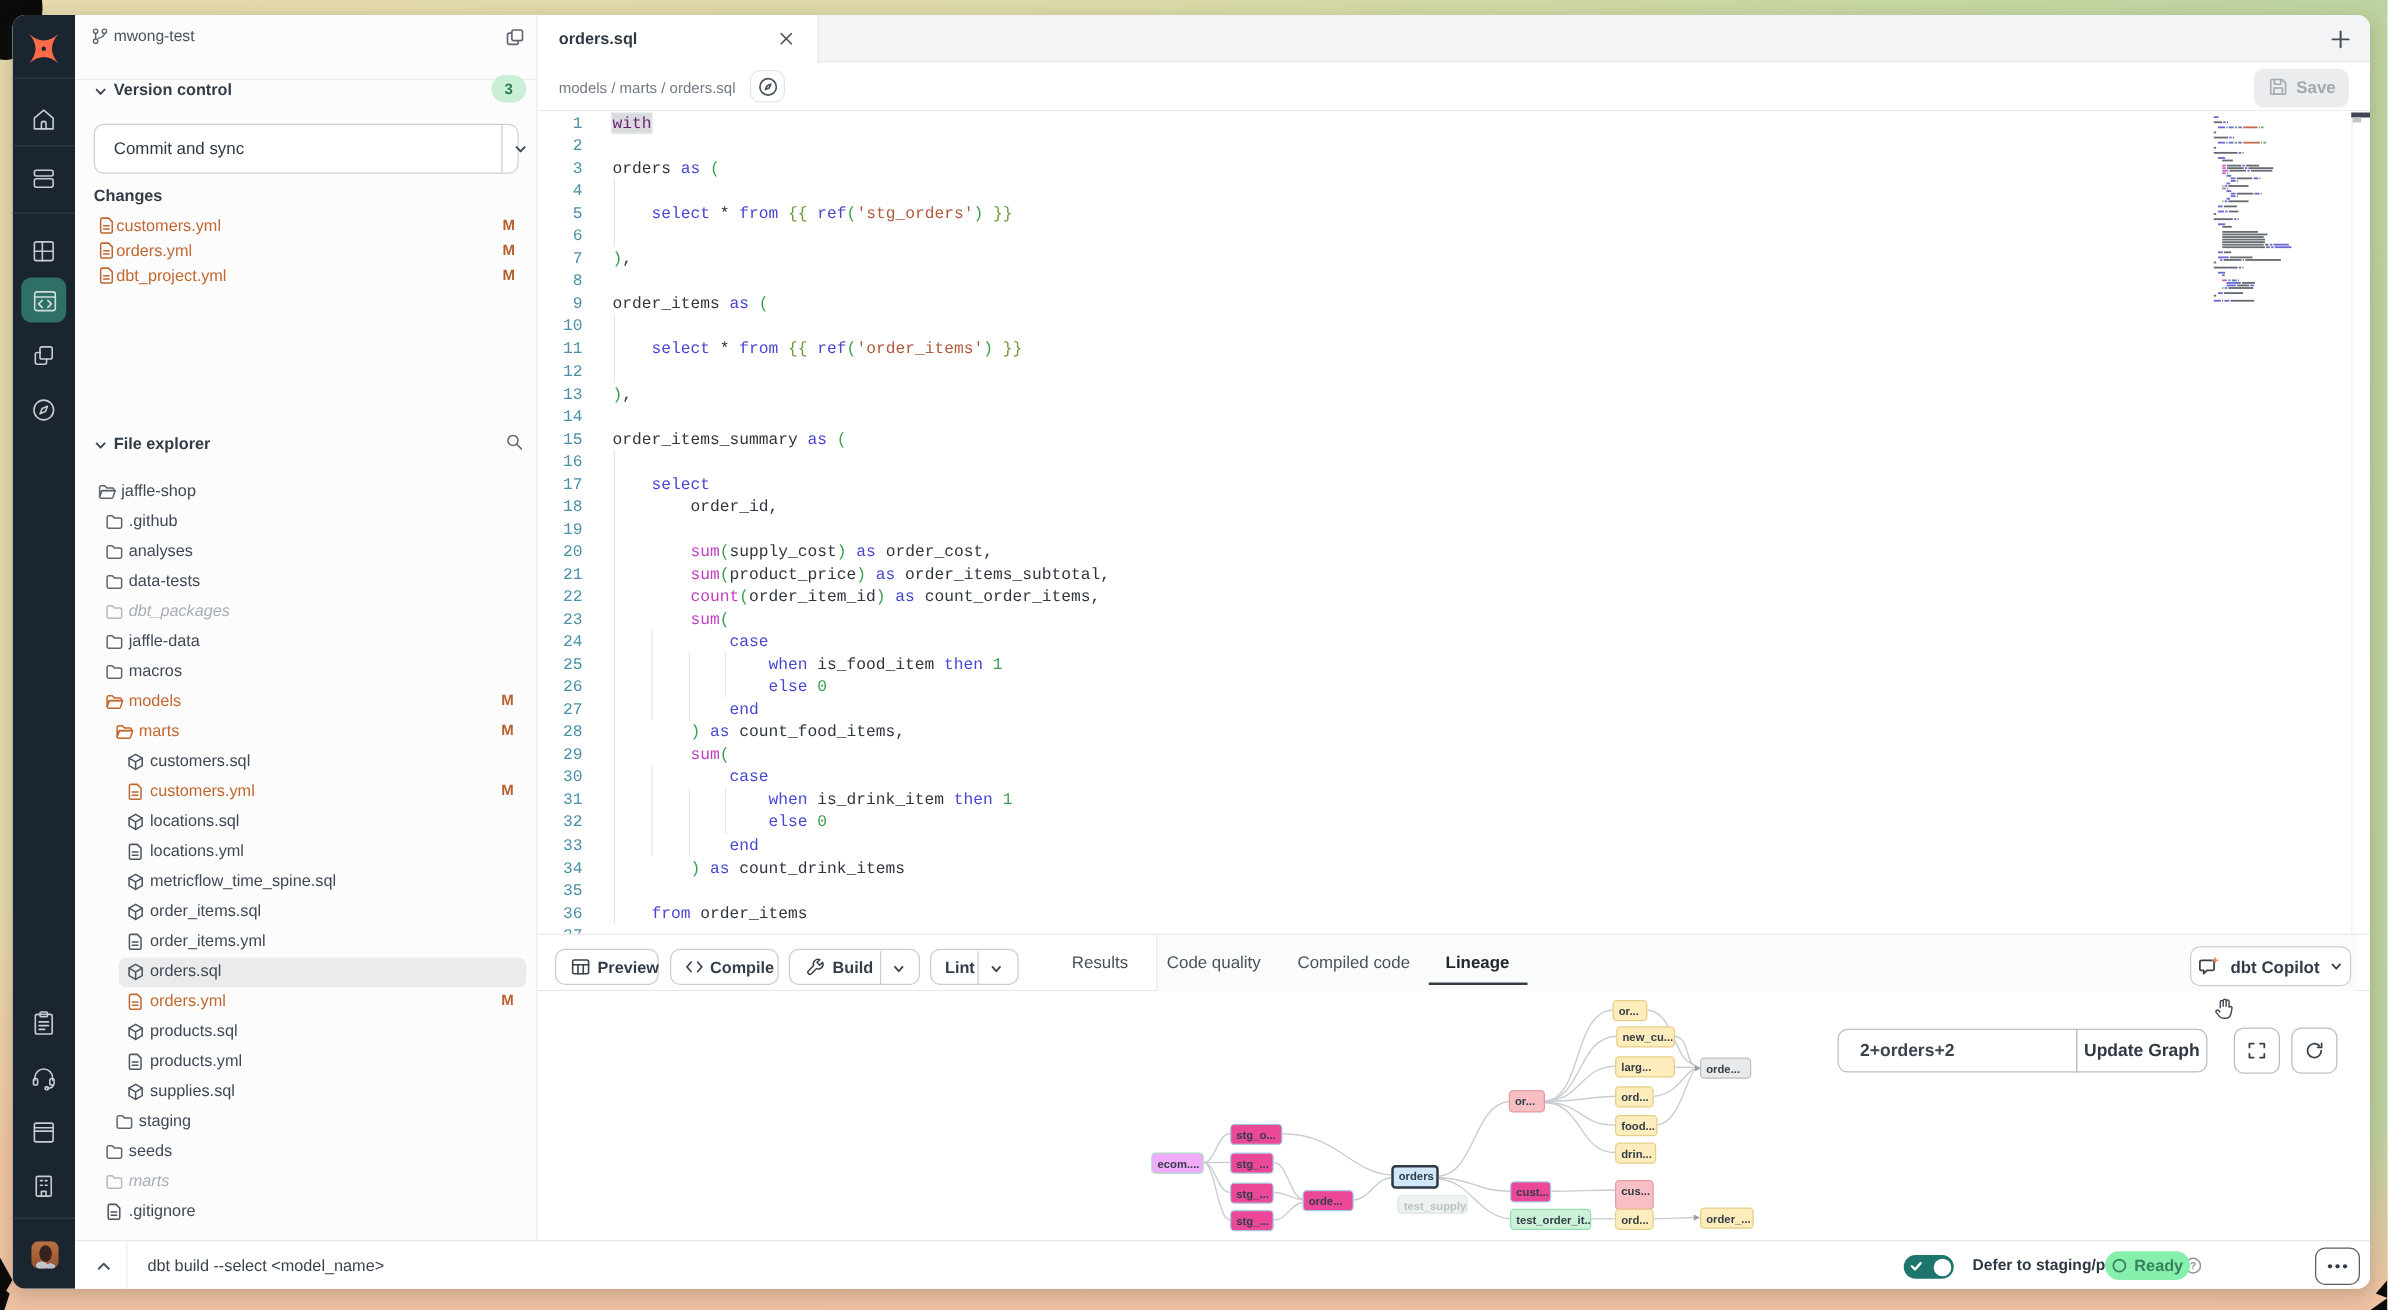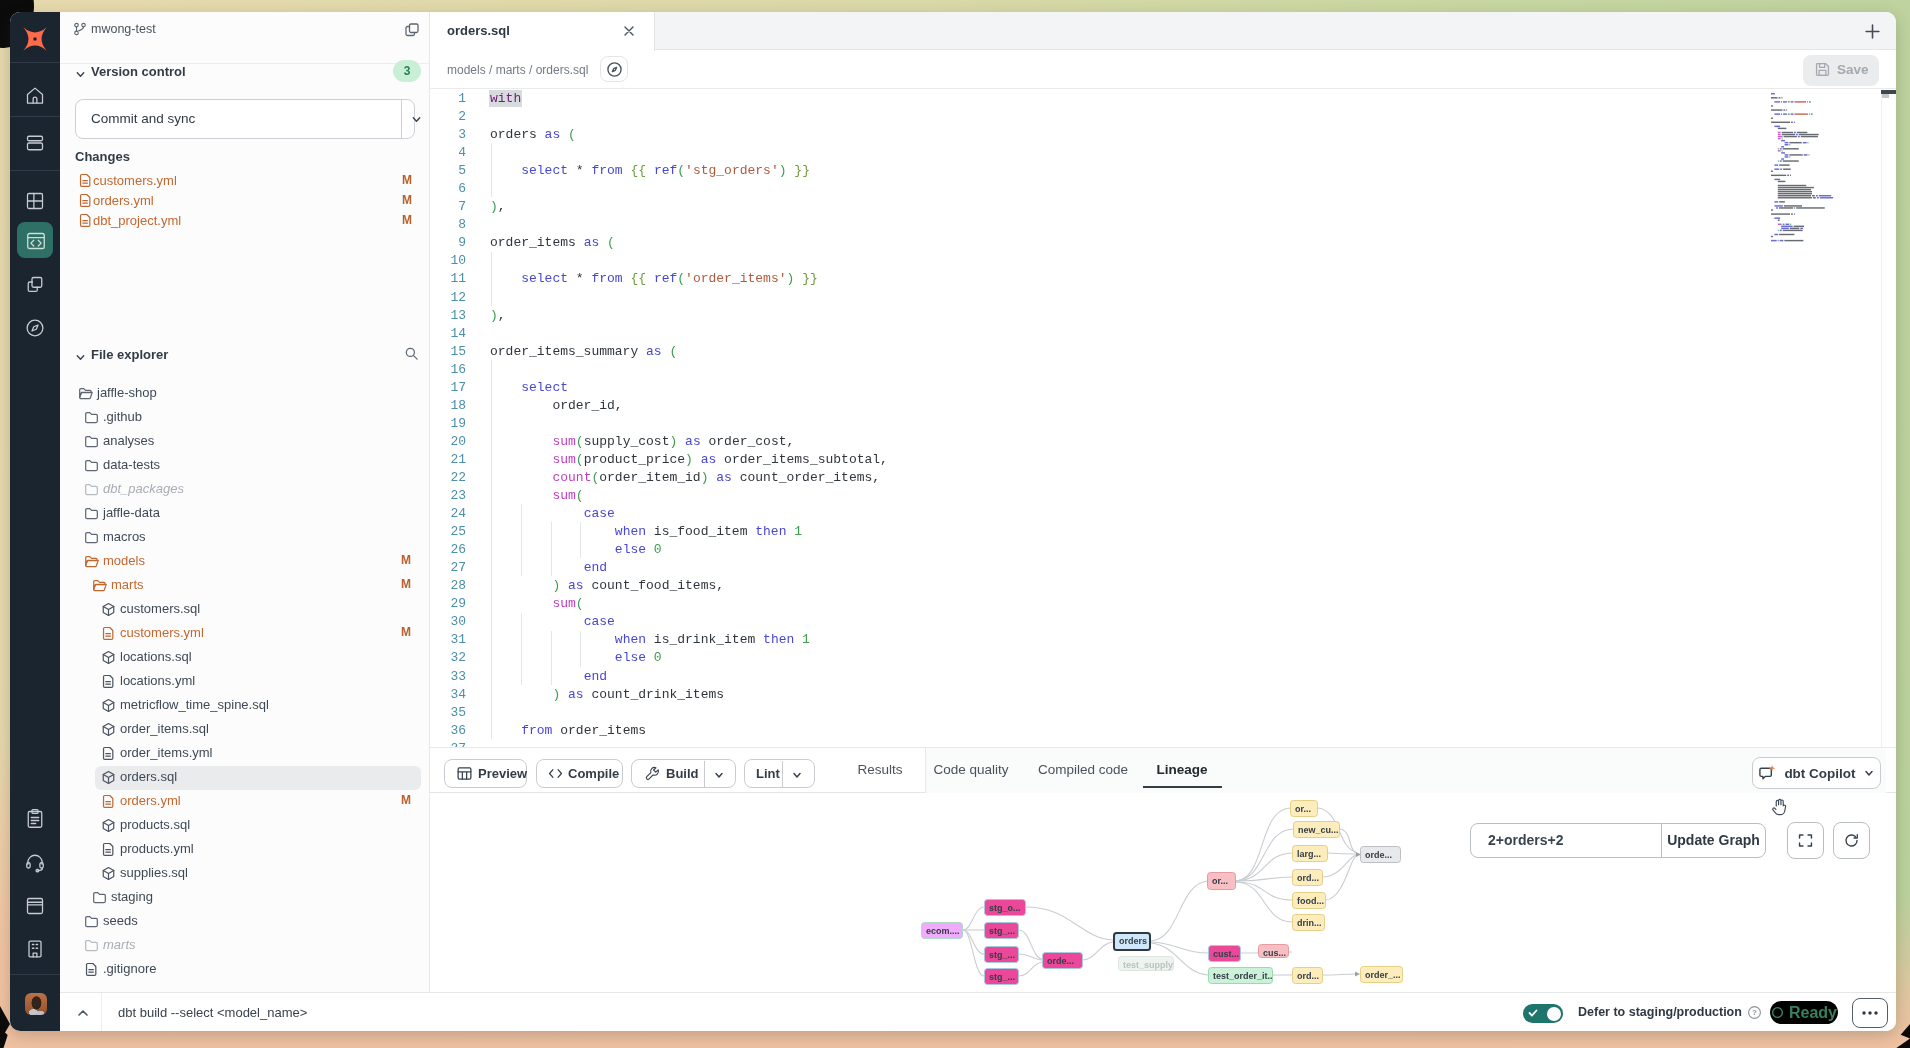--- a/index.html
+++ b/index.html
@@ -87,21 +87,21 @@
 #linbtn{position:absolute;left:1231px;top:30px;width:105px;height:35px;border:1px solid #b9bec2;border-radius:0 8px 8px 0;background:#fff;font-size:14px;font-weight:700;color:#2f3944;text-align:center;line-height:33px}
 .sqbtn{position:absolute;top:29px;width:37px;height:37px;border:1px solid #b9bec2;border-radius:8px;background:#fff;display:flex;align-items:center;justify-content:center}
 
 #statusbar{position:absolute;left:50px;top:980px;width:1836px;height:39px;background:#fff;border-top:1px solid #e5e7e9}
 #statusbar .cmd{position:absolute;left:58px;top:12px;font-size:13px;color:#3a434d}
 #statusbar .vdiv{position:absolute;left:41px;top:0;width:1px;height:39px;background:#eceeef}
 #toggle{position:absolute;left:1463px;top:11px;width:40px;height:19px;background:#1e756c;border-radius:10px}
 #toggle .knob{position:absolute;right:2.5px;top:2.5px;width:14px;height:14px;background:#fff;border-radius:50%}
 #toggle svg{position:absolute;left:5px;top:4px}
 .deferlbl{position:absolute;left:1518px;top:12px;font-size:12.5px;font-weight:700;color:#2f3944}
-#readypill{position:absolute;left:1710px;top:8px;width:68px;height:23px;background:#000000;border-radius:12px;font-size:16px;font-weight:700;color:#38815f;display:flex;align-items:center;justify-content:center;gap:5px}
+#readypill{position:absolute;left:1624px;top:8px;width:68px;height:23px;background:#86efac;border-radius:12px;font-size:13px;font-weight:700;color:#38815f;display:flex;align-items:center;justify-content:center;gap:5px}
 #dotsbtn{position:absolute;left:1792px;top:5px;width:36px;height:30px;border:1.2px solid #545e68;border-radius:8px;display:flex;align-items:center;justify-content:center}
 
 #cornerTL{position:absolute;left:-26px;top:-34px;width:60px;height:82px;background:#0b0b0b;border-radius:50%}
 .leaf{position:absolute;background:#0b0b0b}
 </style></head>
 <body>
 <div id="cornerTL"></div>
 <div class="leaf" style="left:0;top:1028px;width:14px;height:20px;clip-path:polygon(0 0,55% 35%,25% 100%,0 100%)"></div>
 <div class="leaf" style="left:0;top:1006px;width:10px;height:30px;clip-path:polygon(0 0,100% 60%,30% 100%,0 80%)"></div>
 <div class="leaf" style="left:1893px;top:1024px;width:17px;height:24px;clip-path:polygon(100% 0,45% 45%,100% 60%,20% 100%,100% 100%)"></div>
@@ -602,26 +602,26 @@
       <div class="node b" style="left:554px;top:153px;width:35px;height:17px">stg_...</div>
       <div class="node b" style="left:554px;top:175px;width:35px;height:17px">stg_...</div>
       <div class="node b" style="left:612px;top:159px;width:41px;height:17px">orde...</div>
       <div class="node ghostn" style="left:688px;top:163px;width:56px;height:15px">test_supply...</div>
       <div class="node sel" style="left:683px;top:139px;width:38px;height:19px">orders</div>
       <div class="node p" style="left:777px;top:79px;width:29px;height:18px">or...</div>
       <div class="node b" style="left:778px;top:152px;width:33px;height:17px">cust...</div>
       <div class="node gr" style="left:778px;top:174px;width:65px;height:17px">test_order_it...</div>
       <div class="node y" style="left:860px;top:7px;width:28px;height:17px">or...</div>
       <div class="node y" style="left:863px;top:28px;width:47px;height:17px">new_cu...</div>
-      <div class="node y" style="left:862px;top:52px;width:36px;height:17px">larg...</div>
+      <div class="node y" style="left:862px;top:52px;width:48px;height:17px">larg...</div>
       <div class="node y" style="left:862px;top:76px;width:31px;height:17px">ord...</div>
       <div class="node y" style="left:862px;top:99px;width:34px;height:17px">food...</div>
       <div class="node y" style="left:862px;top:121px;width:33px;height:17px">drin...</div>
       <div class="node gy" style="left:930px;top:53px;width:41px;height:17px">orde...</div>
-      <div class="node p" style="left:828px;top:151px;width:31px;height:14px">cus...</div>
+      <div class="node p" style="left:862px;top:151px;width:31px;height:24px">cus...</div>
       <div class="node y" style="left:862px;top:174px;width:31px;height:17px">ord...</div>
       <div class="node y" style="left:930px;top:173px;width:43px;height:17px">order_...</div>
     <div class="abs" style="left:1340px;top:4px"><svg width="20" height="20" viewBox="0 0 24 24" fill="#fff" stroke="#434c56" stroke-width="1.4" stroke-linejoin="round">
           <path d="M7.5 11.5 V5.5 a1.4 1.4 0 0 1 2.8 0 V10 M10.3 10 V4.2 a1.4 1.4 0 0 1 2.8 0 V10 M13.1 10 V5 a1.4 1.4 0 0 1 2.8 0 v6 M15.9 11 a1.4 1.4 0 0 1 2.8 0.6 l-1 5.2 a5.5 5.5 0 0 1 -5.4 4.4 h-1.6 a5.5 5.5 0 0 1 -4.3 -2.1 L3.6 15.5 a1.5 1.5 0 0 1 2.3 -1.9 l1.6 1.9"></path>
         </svg></div>
     <div id="lininput">2+orders+2</div>
     <div id="linbtn">Update Graph</div>
     <div class="sqbtn" style="left:1357px">
         <svg width="17" height="17" viewBox="0 0 20 20" fill="none" stroke="#38424d" stroke-width="1.7" stroke-linecap="round" stroke-linejoin="round">
           <path d="M3 7 V3.5 H7 M13 3.5 H17 V7 M17 13 V16.5 H13 M7 16.5 H3 V13"></path>

